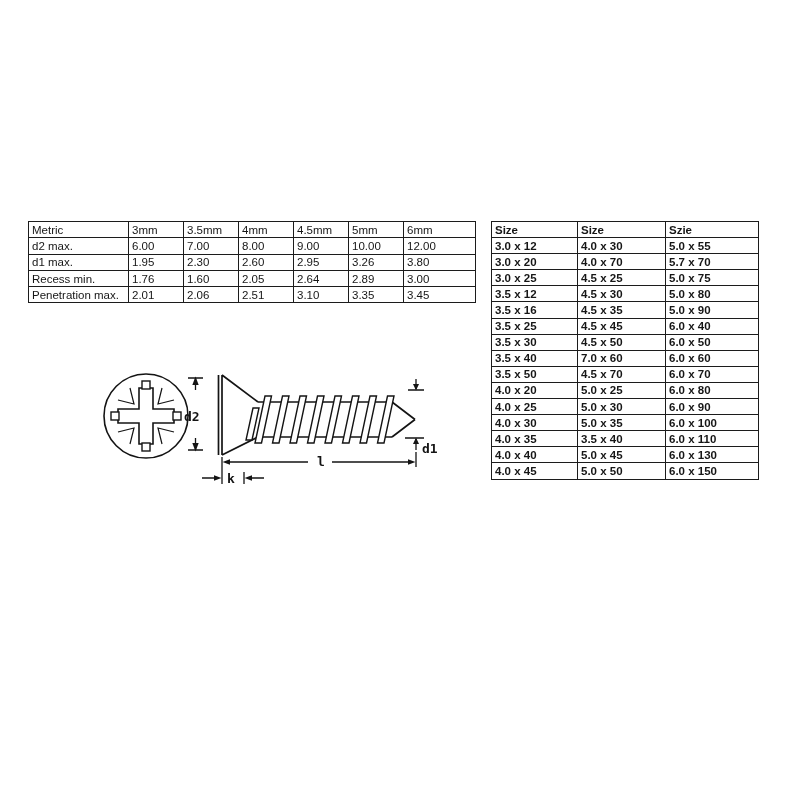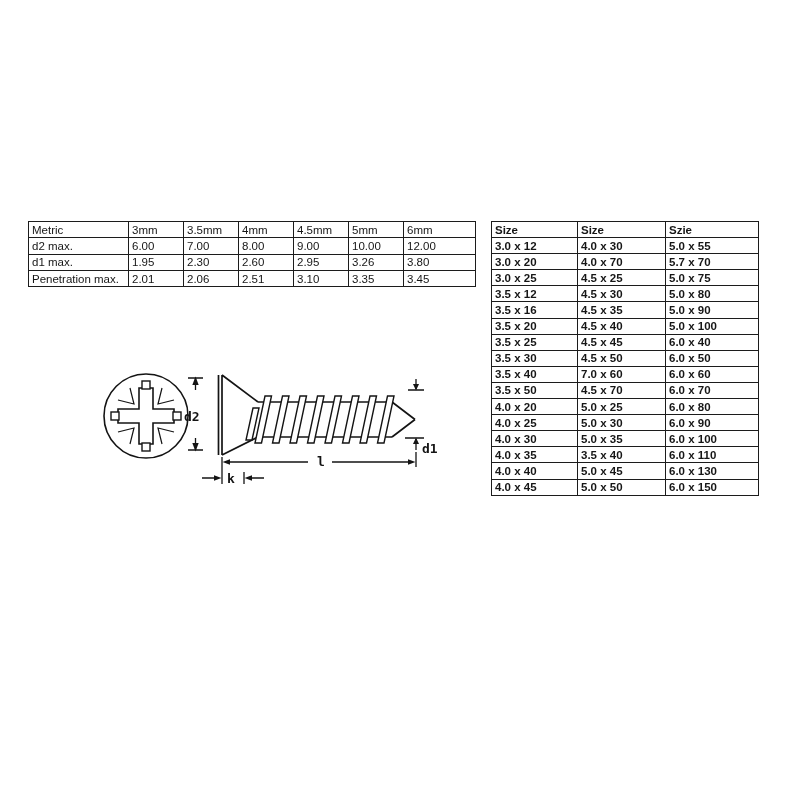--- a/index.html
+++ b/index.html
@@ -51,20 +51,29 @@
     <tr>
       <td>d1 max.</td>
       <td>1.95</td>
       <td>2.30</td>
       <td>2.60</td>
       <td>2.95</td>
       <td>3.26</td>
       <td>3.80</td>
     </tr>
     <tr>
+      <td>Recess min.</td>
+      <td>1.76</td>
+      <td>1.60</td>
+      <td>2.05</td>
+      <td>2.64</td>
+      <td>2.89</td>
+      <td>3.00</td>
+    </tr>
+    <tr>
       <td>Penetration max.</td>
       <td>2.01</td>
       <td>2.06</td>
       <td>2.51</td>
       <td>3.10</td>
       <td>3.35</td>
       <td>3.45</td>
     </tr>
   </tbody>
     </table>
@@ -98,25 +107,20 @@
         </tr>
     <tr>
           <td>3.5 x 12</td>
           <td>4.5 x 30</td>
           <td>5.0 x 80</td>
         </tr>
     <tr>
           <td>3.5 x 16</td>
           <td>4.5 x 35</td>
           <td>5.0 x 90</td>
-        </tr>
-    <tr>
-          <td>3.5 x 20</td>
-          <td>4.5 x 40</td>
-          <td>5.0 x 100</td>
         </tr>
     <tr>
           <td>3.5 x 25</td>
           <td>4.5 x 45</td>
           <td>6.0 x 40</td>
         </tr>
     <tr>
           <td>3.5 x 30</td>
           <td>4.5 x 50</td>
           <td>6.0 x 50</td>

